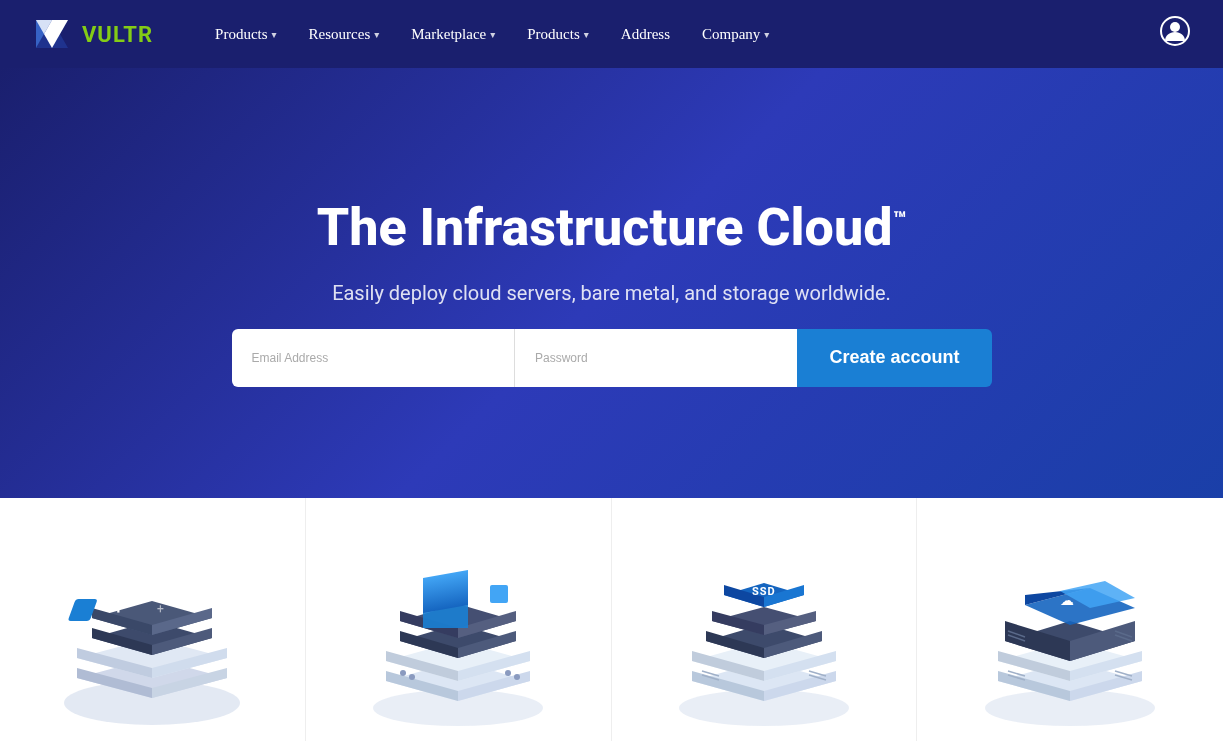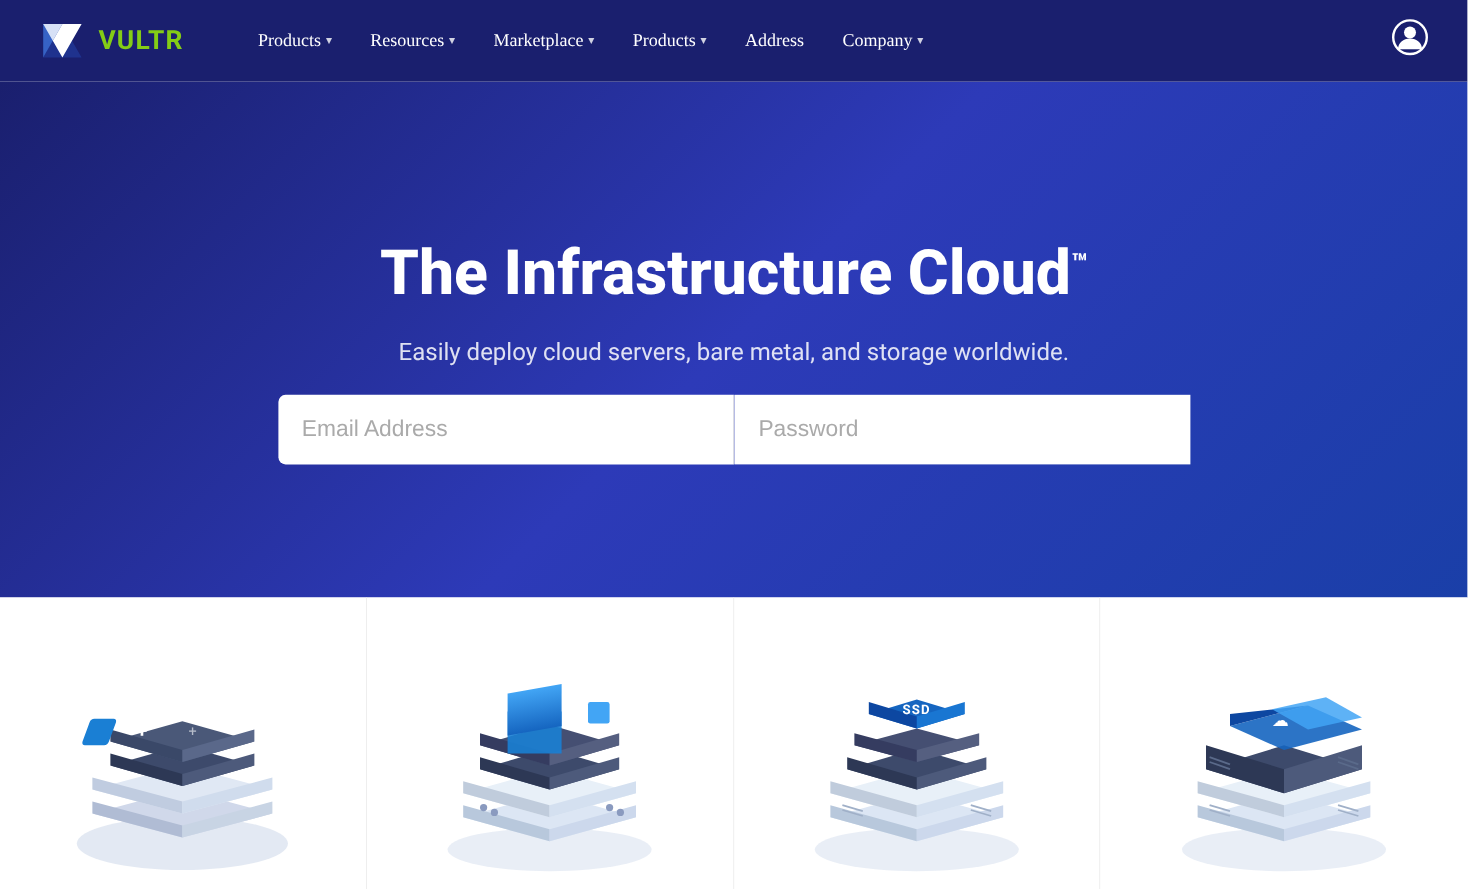--- a/index.html
+++ b/index.html
@@ -100,21 +100,21 @@
       align-items: center;
       max-width: 760px;
       width: 100%;
     }
     .hero-input {
       flex: 1;
       height: 58px;
       border: none;
       border-radius: 6px 0 0 6px;
       padding: 0 20px;
-      font-size: 19px;
+      font-size: 12px;
       color: #444;
       outline: none;
       background: white;
       border-right: 1px solid #ddd;
     }
     .hero-input:last-of-type {
       border-radius: 0;
       border-right: none;
     }
     .hero-input::placeholder { color: #aaa; }
@@ -214,20 +214,21 @@
 </nav>
 
 <section class="hero">
   <h1 class="hero-title">
     <span>The Infrastructure Cloud</span><sup>™</sup>
   </h1>
   <p class="hero-subtitle">Easily deploy cloud servers, bare metal, and storage worldwide.</p>
   <div class="hero-form">
     <input class="hero-input" type="email" placeholder="Email Address" style="">
     <input class="hero-input" type="password" placeholder="Password" style="">
+    <button class="hero-btn">Create account</button>
   </div>
 </section>
 
 <div class="cards-section">
 
   <div class="card">
     <div class="card-illustration">
       <svg class="card-svg" viewBox="0 0 240 240" fill="none">
 
         <ellipse cx="120" cy="190" rx="88" ry="22" fill="#c8d4e8" opacity="0.5"></ellipse>

